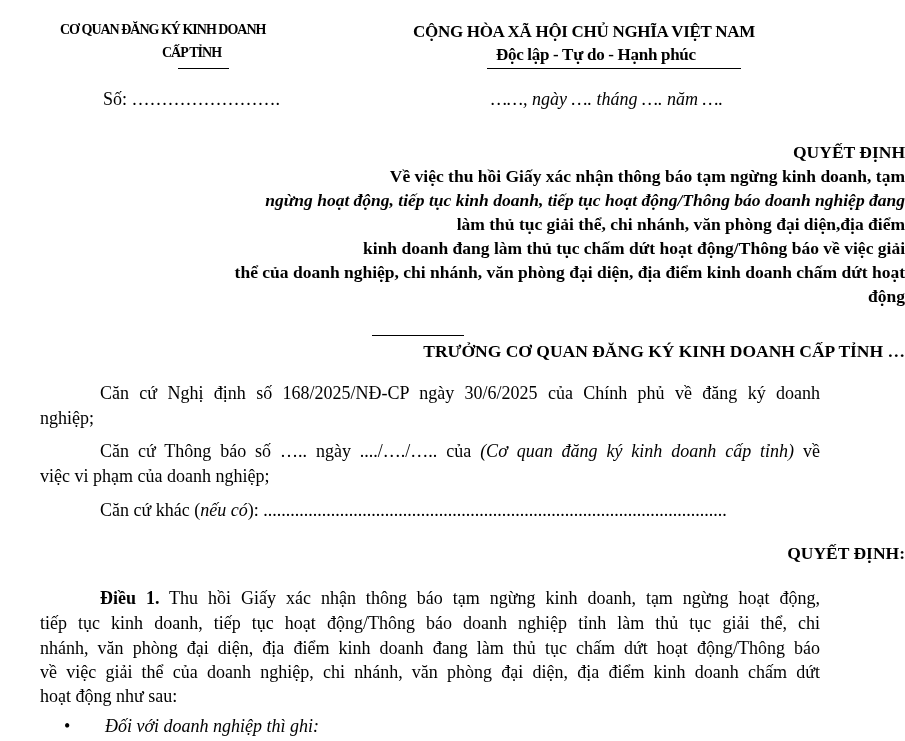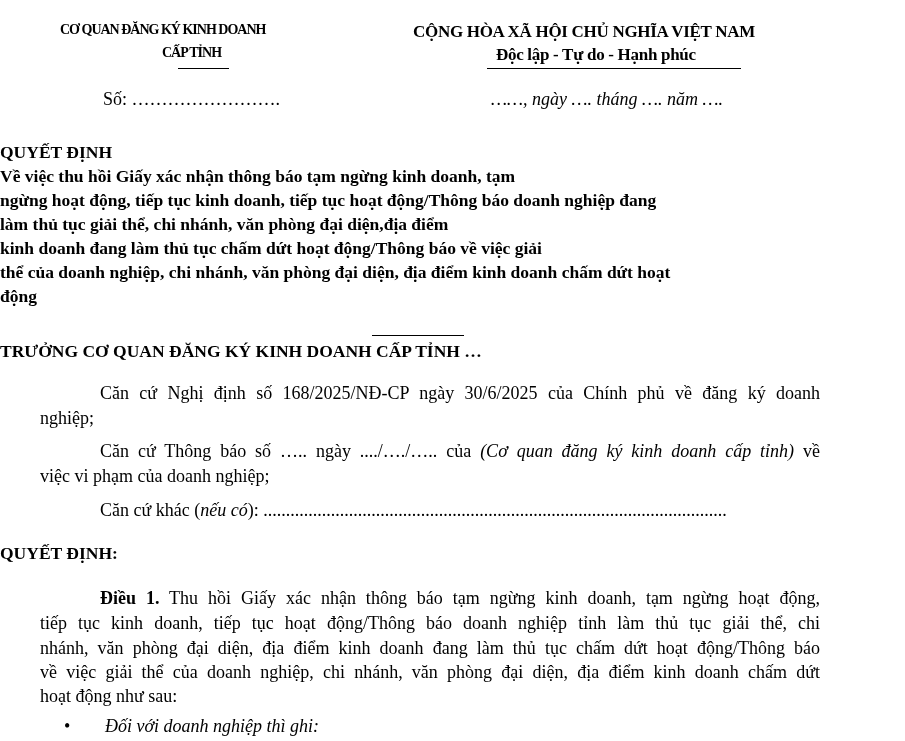--- a/index.html
+++ b/index.html
@@ -7,40 +7,40 @@
     width: 905px; height: 741px; overflow: hidden; position: relative;
     font-family: "Liberation Serif", "DejaVu Serif", serif;
     color: #000000;
   }
   .abs { position: absolute; white-space: nowrap; }
   .b { font-weight: bold; }
   .i { font-style: italic; }
   .hdr { font-size: 17px; font-weight: bold; letter-spacing: -0.3px; }
   .hdr-tight { font-size: 14px; font-weight: bold; letter-spacing: -1px; }
   .rule { position: absolute; height: 1px; background: #000; }
-  .title-line { font-size: 17.5px; font-weight: bold; left: 0; width: 905px; text-align: left; }
+  .title-line { font-size: 17.5px; font-weight: bold; left: 0; width: 905px; text-align: right; }
   .body-line { font-size: 18px; }
   .just { text-align: justify; text-align-last: justify; }
 </style>
 </head>
 <body>
 
 <div class="abs hdr-tight" style="left:60px; top:22px;">CƠ QUAN ĐĂNG KÝ KINH DOANH</div>
 <div class="abs hdr-tight" style="left:162px; top:45px;">CẤP TỈNH</div>
 <div class="rule" style="left:178px; top:68px; width:51px;"></div>
 <div class="abs body-line" style="left:103px; top:89px;">Số: …………………….</div>
 
 <div class="abs hdr" style="left:413px; top:22px;">CỘNG HÒA XÃ HỘI CHỦ NGHĨA VIỆT NAM</div>
 <div class="abs hdr" style="left:496px; top:45px;">Độc lập - Tự do - Hạnh phúc</div>
 <div class="rule" style="left:487px; top:68px; width:254px;"></div>
 <div class="abs body-line i" style="left:491px; top:89px;">……, ngày …. tháng …. năm ….</div>
 
 <div class="abs title-line" style="top:142px;">QUYẾT ĐỊNH</div>
 <div class="abs title-line" style="top:166px;">Về việc thu hồi Giấy xác nhận thông báo tạm ngừng kinh doanh, tạm</div>
-<div class="abs title-line" style="top:190px;">ngừng hoạt động, tiếp tục kinh doanh, tiếp tục hoạt động/Thông báo doanh nghiệp đang</div>
+<div class="abs title-line" style="top:190px;font-style:italic;">ngừng hoạt động, tiếp tục kinh doanh, tiếp tục hoạt động/Thông báo doanh nghiệp đang</div>
 <div class="abs title-line" style="top:214px;">làm thủ tục giải thể, chi nhánh, văn phòng đại diện,địa điểm</div>
 <div class="abs title-line" style="top:238px;">kinh doanh đang làm thủ tục chấm dứt hoạt động/Thông báo về việc giải</div>
 <div class="abs title-line" style="top:262px;">thể của doanh nghiệp, chi nhánh, văn phòng đại diện, địa điểm kinh doanh chấm dứt hoạt</div>
 <div class="abs title-line" style="top:286px;">động</div>
 
 <div class="rule" style="left:372px; top:335px; width:92px;"></div>
 
 <div class="abs title-line" style="top:341px;">TRƯỞNG CƠ QUAN ĐĂNG KÝ KINH DOANH CẤP TỈNH …</div>
 
 <div class="abs body-line" style="left:100px; top:383px; width:720px;">

